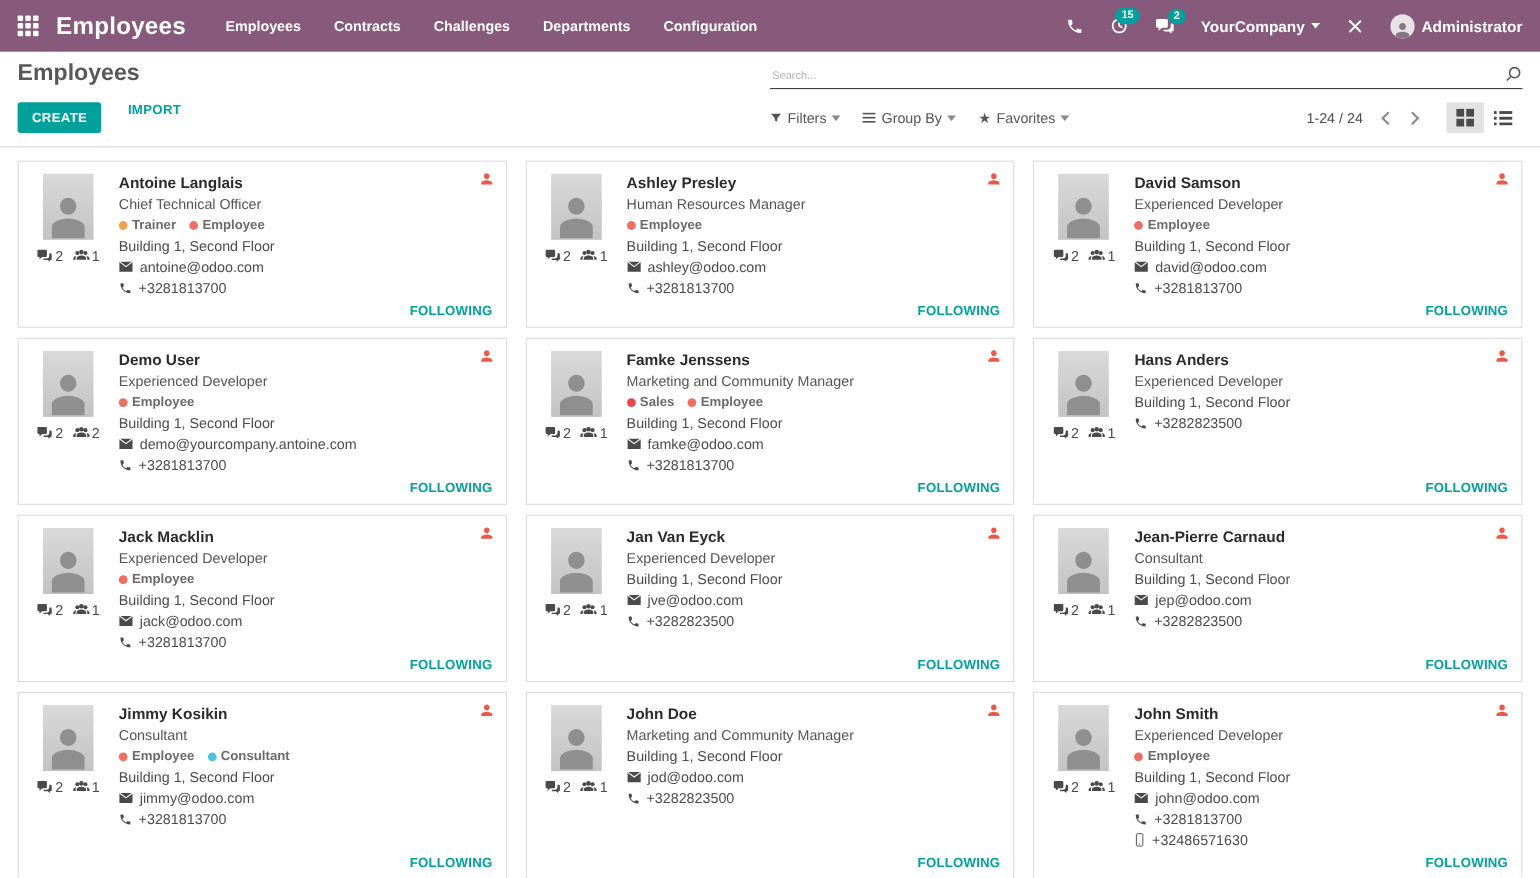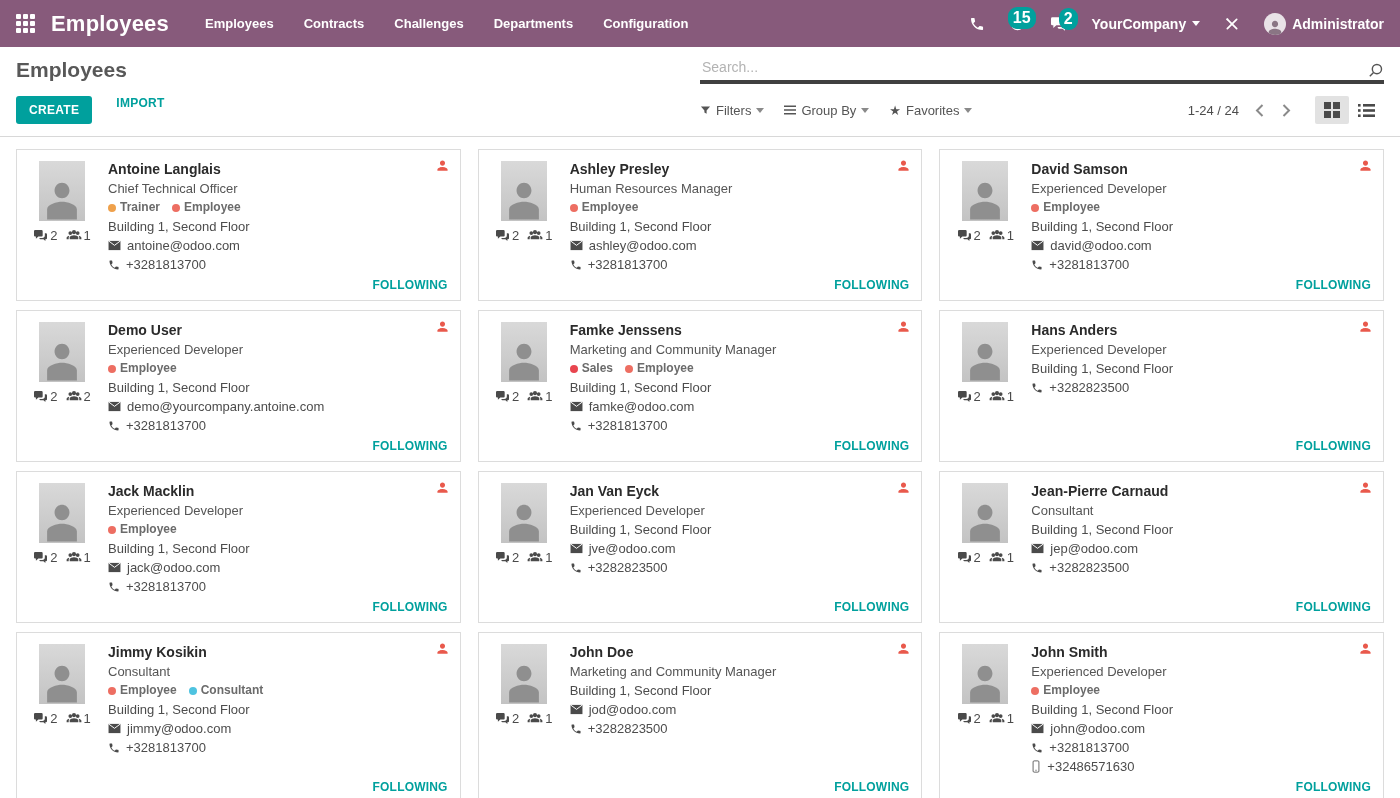--- a/index.html
+++ b/index.html
@@ -11,35 +11,35 @@
     padding:0 16px; color:#fff; }
   .apps-icon { display:grid; grid-template-columns:repeat(3,5px); grid-auto-rows:5px;
     gap:2px; cursor:pointer; }
   .apps-icon i { background:#fff; border-radius:1px; }
   .brand { font-size:22px; font-weight:700; margin:0 36px 0 16px; letter-spacing:.2px; }
   .nav-menu { display:flex; gap:30px; font-size:13px; font-weight:600; }
   .nav-menu span { cursor:pointer; }
   .systray { margin-left:auto; display:flex; align-items:center; gap:24px; }
   .tray-ic { position:relative; display:inline-flex; cursor:pointer; }
   .badge { position:absolute; top:-8px; right:-10px; background:#00A09D; color:#fff;
-    font-size:16px; font-weight:700; border-radius:9px; padding:1px 5px; line-height:1.25; }
+    font-size:10px; font-weight:700; border-radius:9px; padding:1px 5px; line-height:1.25; }
   .company, .username { font-size:14px; font-weight:700; display:inline-flex;
     align-items:center; gap:6px; cursor:pointer; }
   .caret-w { width:0; height:0; border-left:4px solid transparent;
     border-right:4px solid transparent; border-top:5px solid #fff; display:inline-block; }
   .hdr-avatar { width:22px; height:22px; border-radius:50%; background:#e9e2e7;
     display:inline-flex; align-items:flex-end; justify-content:center; overflow:hidden; }
 
   
   .control-panel { padding:8px 16px 12px; border-bottom:1px solid #d8d8d8; }
   .cp-row1 { display:grid; grid-template-columns:1fr 1fr; align-items:end; }
   .page-title { font-size:21px; color:#585858; padding-bottom:2px; }
   .searchbox { position:relative; }
-  .searchbox input { width:100%; border:none; border-bottom:4px solid #404040;
-    font-size:14px; padding:4px 26px 5px 2px; outline:none; color:#4c4c4c;
+  .searchbox input { width:100%; border:none; border-bottom:1px solid #404040;
+    font-size:10px; padding:4px 26px 5px 2px; outline:none; color:#4c4c4c;
     font-family:"Liberation Sans", sans-serif; }
   .searchbox input::placeholder { color:#b3b3b3; }
   .search-ic { position:absolute; right:0; bottom:5px; cursor:pointer; }
   .cp-row2 { display:grid; grid-template-columns:1fr 1fr; align-items:center; margin-top:12px; }
   .btn-group { display:flex; align-items:flex-start; gap:24px; }
   .btn-create { background:#00A09D; color:#fff; border:none; font-size:12px; font-weight:700;
     padding:7px 13px; border-radius:3px; letter-spacing:.3px; cursor:pointer;
     font-family:"Liberation Sans", sans-serif; }
   .btn-import { background:none; border:none; color:#00A09D; font-size:12px; font-weight:700;
     letter-spacing:.3px; cursor:pointer; font-family:"Liberation Sans", sans-serif; }

